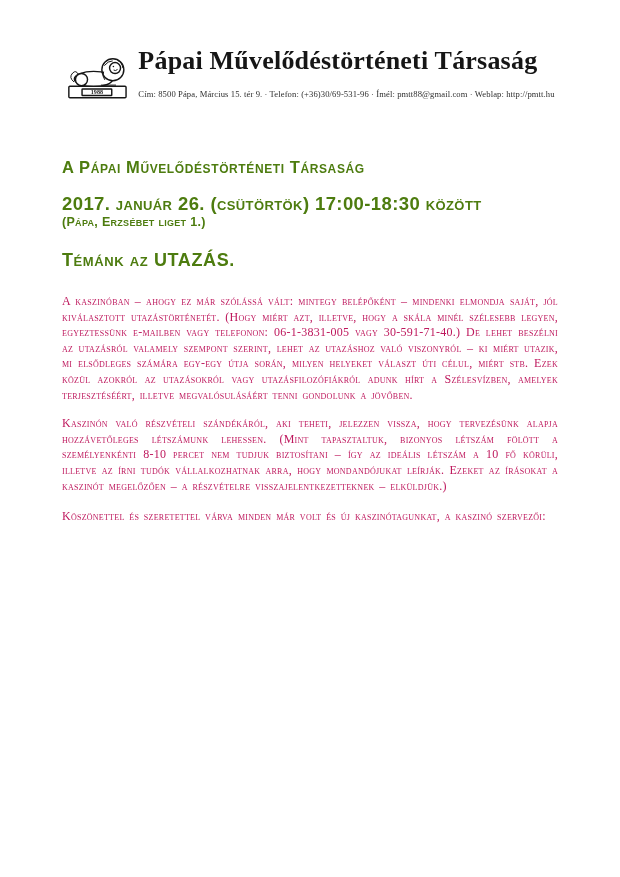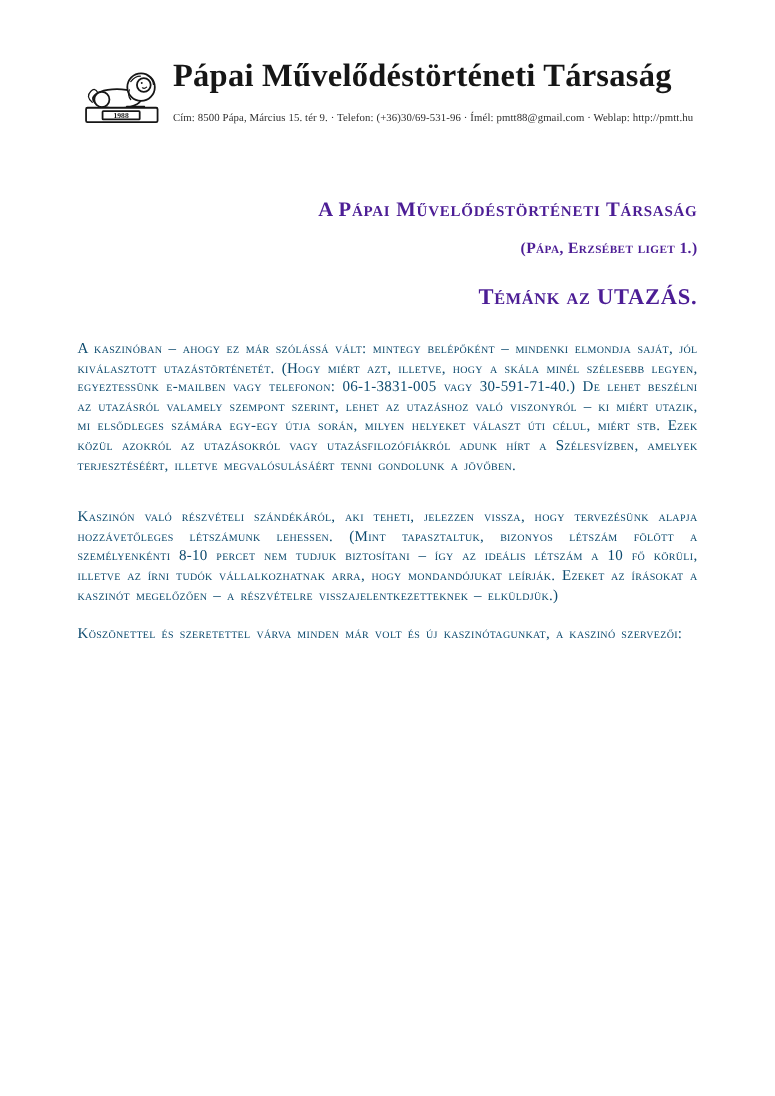--- a/index.html
+++ b/index.html
@@ -29,38 +29,38 @@
   
   .doc-title {
     margin-top: 40px; text-align: center;
     font-family: "DejaVu Serif", serif;
     font-weight: 800; font-size: 52px; letter-spacing: 2px;
     color: #090909; line-height: 1.05;
   }
 
   
   .event p {
-    text-align: right; font-variant: small-caps;
-    font-family: Liberation Serif, serif; color: #4c1d95;
+    text-align: left; font-variant: small-caps;
+    font-family: Liberation Sans, sans-serif; color: #4d7c0f;
   }
   .event-host   { margin-top: 56px; font-size: 16.5px; font-weight: 700; letter-spacing: 0.6px; }
   .event-datetime { margin-top: 16px; font-size: 18.5px; font-weight: 700; letter-spacing: 0.4px; }
   .event-venue  { margin-top: 15px; font-size: 15px; font-weight: 700; letter-spacing: 0.4px; }
-  .event-addr   { margin-top: 13px; font-size: 12.5px; font-weight: 700; letter-spacing: 0.3px; }
+  .event-addr   { font-size: 12.5px; font-weight: 700; letter-spacing: 0.3px; }
   .event-theme  { margin-top: 21px; font-size: 18px; font-weight: 700; letter-spacing: 0.6px; }
 
   
   .letter-body { margin-top: 23px; }
   .para {
     font-family: "Liberation Serif", serif;
     font-variant: small-caps;
-    font-size: 12px; line-height: 1.3; color: #0c4a6e;
+    font-size: 12px; line-height: 1.3; color: #be185d;
     text-align: justify; letter-spacing: 0.25px; word-spacing: 1.5px;
   }
-  .para + .para { margin-top: 26px; }
+  .para + .para { margin-top: 13px; }
   .para.closing { margin-top: 15px; }
   .para.signature { margin-top: 9px; }
 
   .logo-svg { width: 66px; height: 58px; display: block; }
   .logo-svg .ln { fill: #ffffff; stroke: #161616; stroke-width: 2.6; stroke-linejoin: round; }
   .logo-svg .thin { fill: none; stroke: #161616; stroke-width: 1.8; stroke-linecap: round; }
   .logo-year-text { font-family: "Liberation Serif", serif; font-size: 11px; font-weight: 700; fill: #161616; }
 </style>
 </head>
 <body>
@@ -93,20 +93,21 @@
     </div>
     <div class="head-text">
       <div class="org-name">Pápai Művelődéstörténeti Társaság</div>
       <div class="contact">Cím: 8500 Pápa, Március 15. tér 9. · Telefon: (+36)30/69-531-96 · Ímél: pmtt88@gmail.com · Weblap: http://pmtt.hu</div>
     </div>
   </header>
 
 
   <section class="event">
     <p class="event-host">A Pápai Művelődéstörténeti Társaság</p>
+    <p class="event-datetime">2017. január 26. (csütörtök) 17:00-18:30 között</p>
     <p class="event-addr">(Pápa, Erzsébet liget 1.)</p>
     <p class="event-theme">Témánk az UTAZÁS.</p>
   </section>
 
   <section class="letter-body">
     <p class="para">A kaszinóban – ahogy ez már szólássá vált: mintegy belépőként – mindenki elmondja saját, jól kiválasztott utazástörténetét. (Hogy miért azt, illetve, hogy a skála minél szélesebb legyen, egyeztessünk e-mailben vagy telefonon: 06-1-3831-005 vagy 30-591-71-40.) De lehet beszélni az utazásról valamely szempont szerint, lehet az utazáshoz való viszonyról – ki miért utazik, mi elsődleges számára egy-egy útja során, milyen helyeket választ úti célul, miért stb. Ezek közül azokról az utazásokról vagy utazásfilozófiákról adunk hírt a Szélesvízben, amelyek terjesztéséért, illetve megvalósulásáért tenni gondolunk a jövőben.</p>
     <p class="para">Kaszinón való részvételi szándékáról, aki teheti, jelezzen vissza, hogy tervezésünk alapja hozzávetőleges létszámunk lehessen. (Mint tapasztaltuk, bizonyos létszám fölött a személyenkénti 8-10 percet nem tudjuk biztosítani – így az ideális létszám a 10 fő körüli, illetve az írni tudók vállalkozhatnak arra, hogy mondandójukat leírják. Ezeket az írásokat a kaszinót megelőzően – a részvételre visszajelentkezetteknek – elküldjük.)</p>
     <p class="para closing">Köszönettel és szeretettel várva minden már volt és új kaszinótagunkat, a kaszinó szervezői:</p>
   </section>
 

